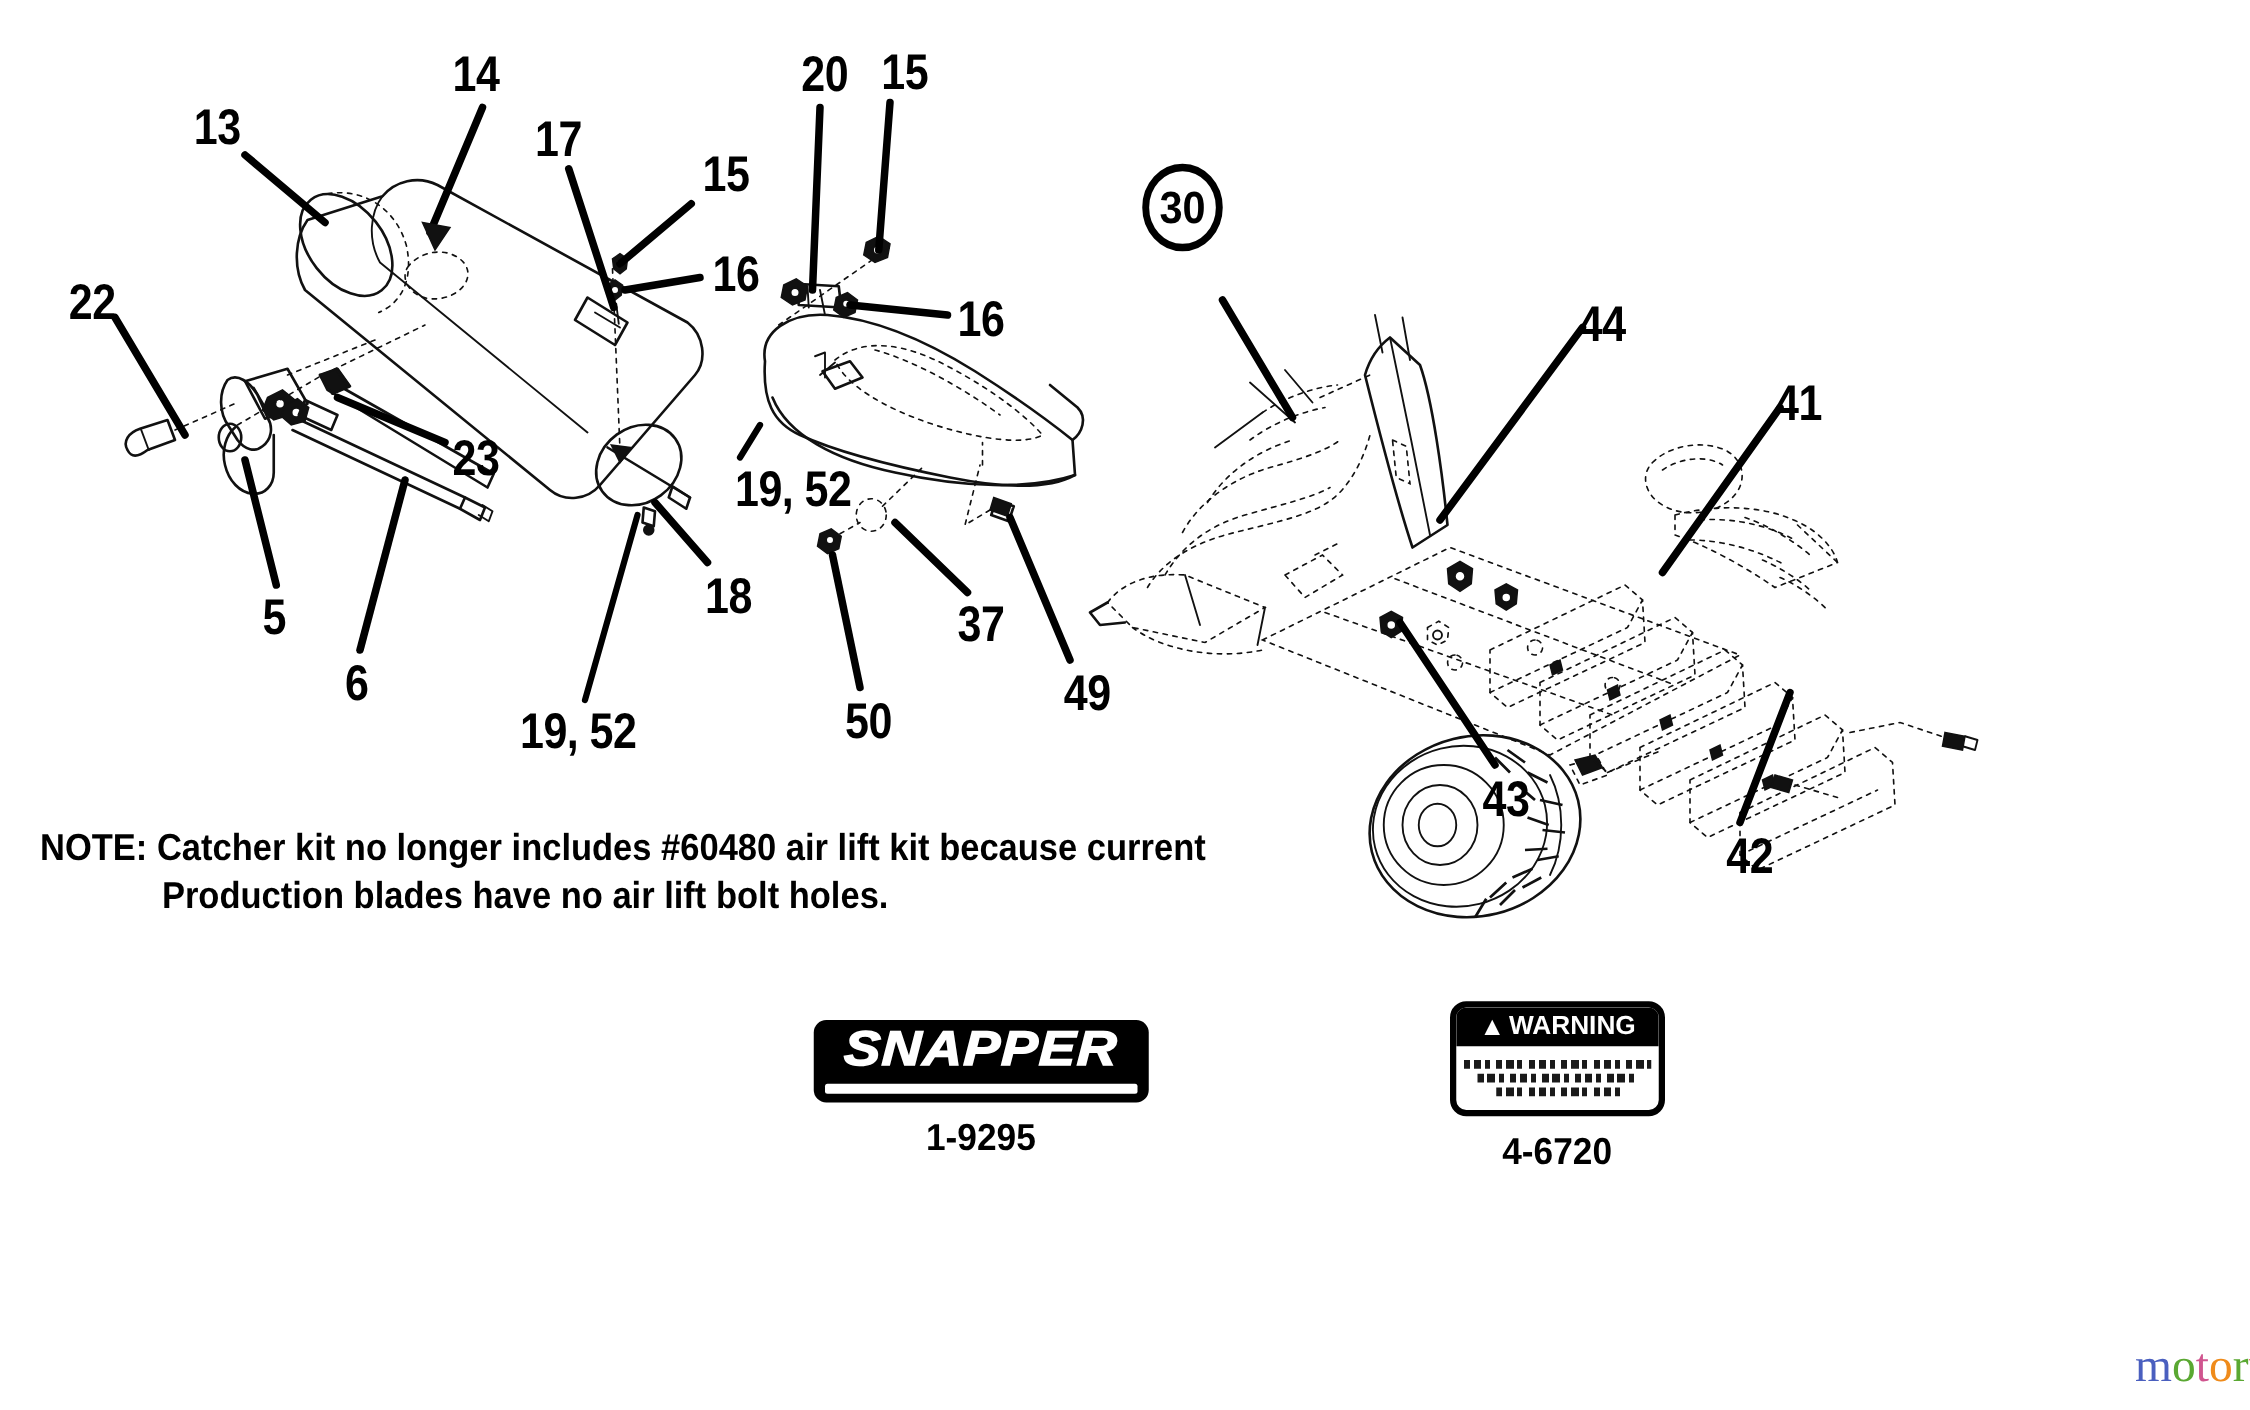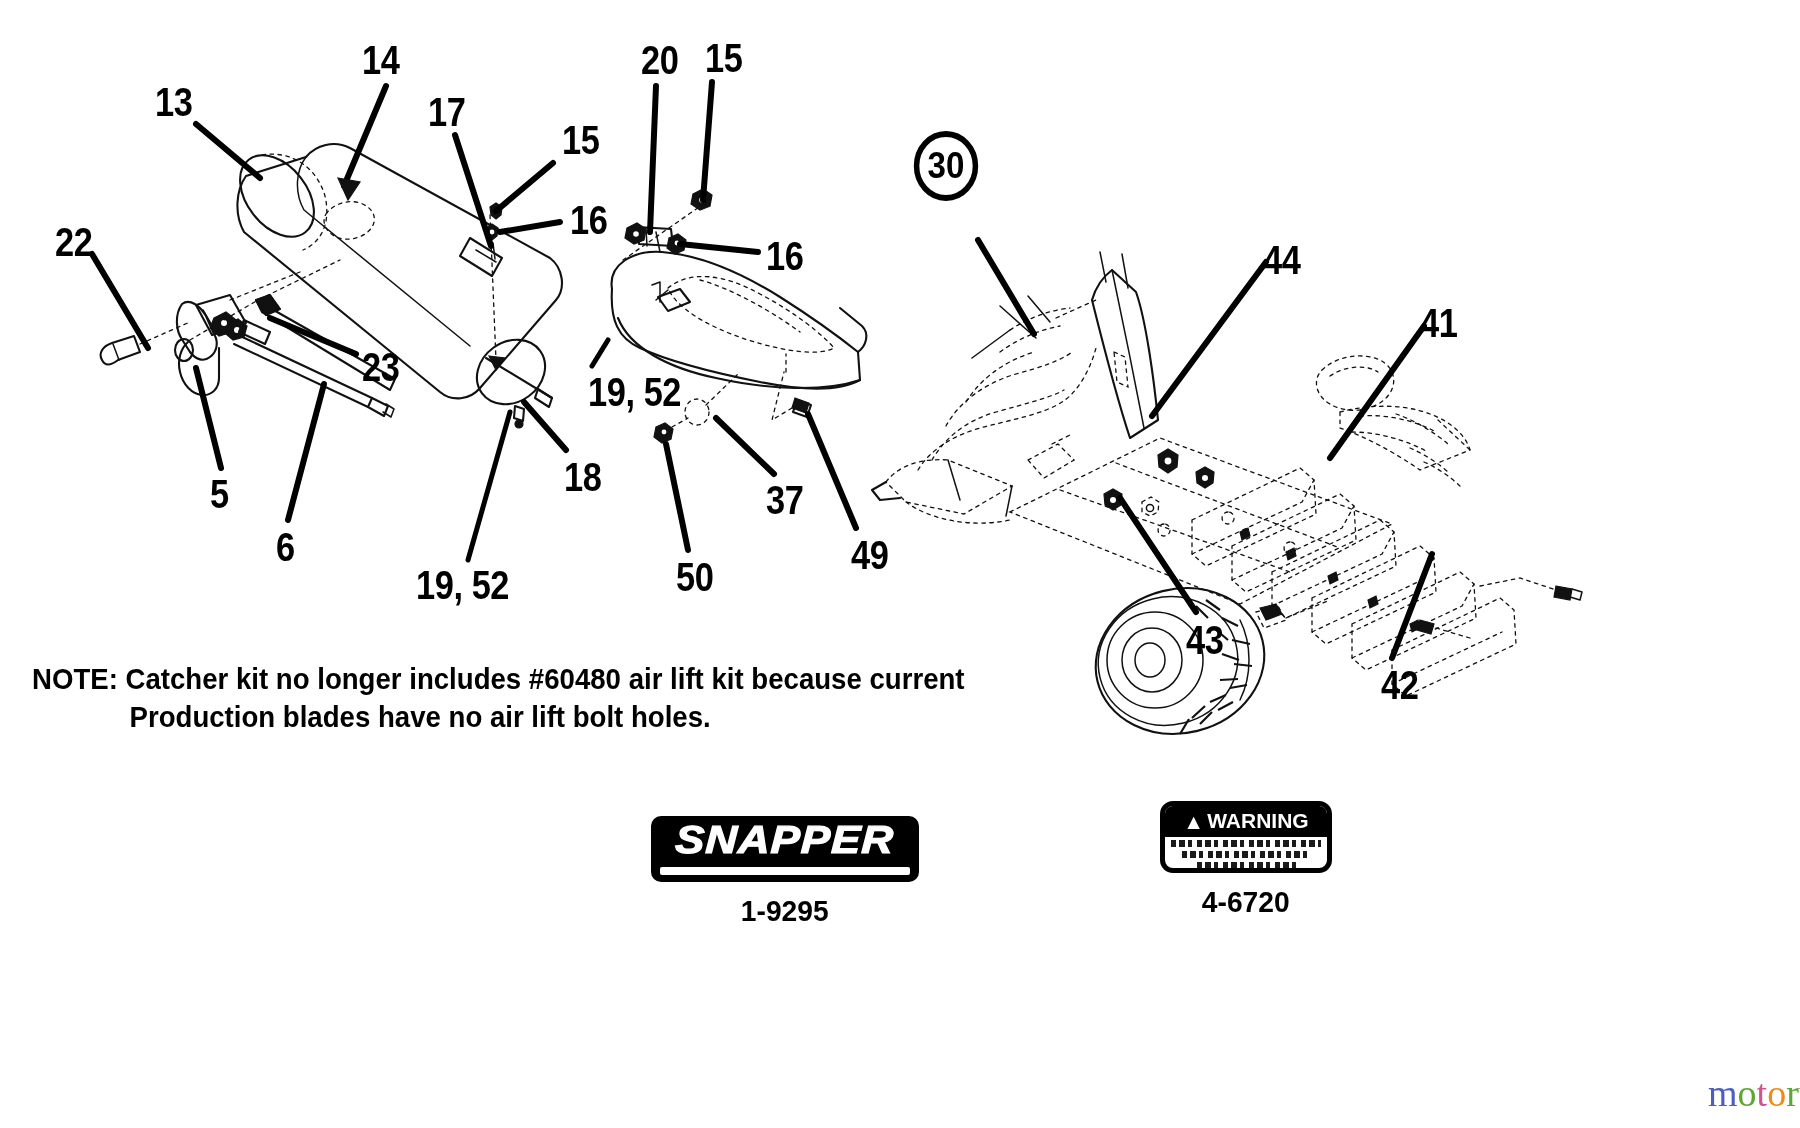--- a/index.html
+++ b/index.html
@@ -105,21 +105,21 @@
   }
   .caution .cline{
     width:100%;height:4px;margin-bottom:4px;
     background:repeating-linear-gradient(90deg,#000 0 4px,#fff 4px 7px,#000 7px 12px,#fff 12px 16px,#000 16px 19px,#fff 19px 25px);
     opacity:.85;
   }
   .caution .cline.short{width:76%;height:3px;margin-top:1px;opacity:.7;}
 
   
   .warning{
-    width:172px;height:72px;
+    width:172px;height:92px;
     border:5px solid #000;border-radius:13px;
     background:#fff;box-sizing:border-box;
     overflow:hidden;
     display:flex;flex-direction:column;
   }
   .warning .wbar{
     background:#000;color:#fff;
     font-family:"Liberation Sans", sans-serif;
     font-weight:bold;font-size:21px;line-height:21px;
     letter-spacing:0px;

